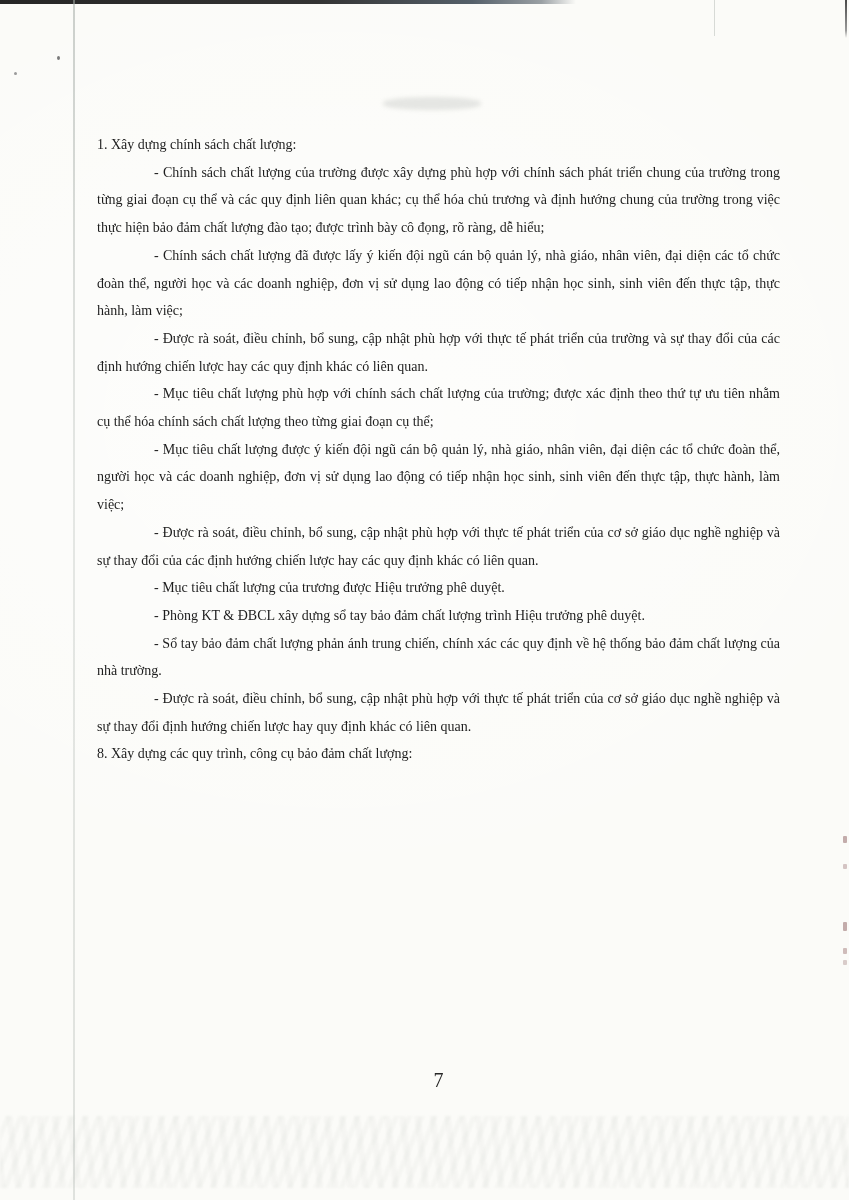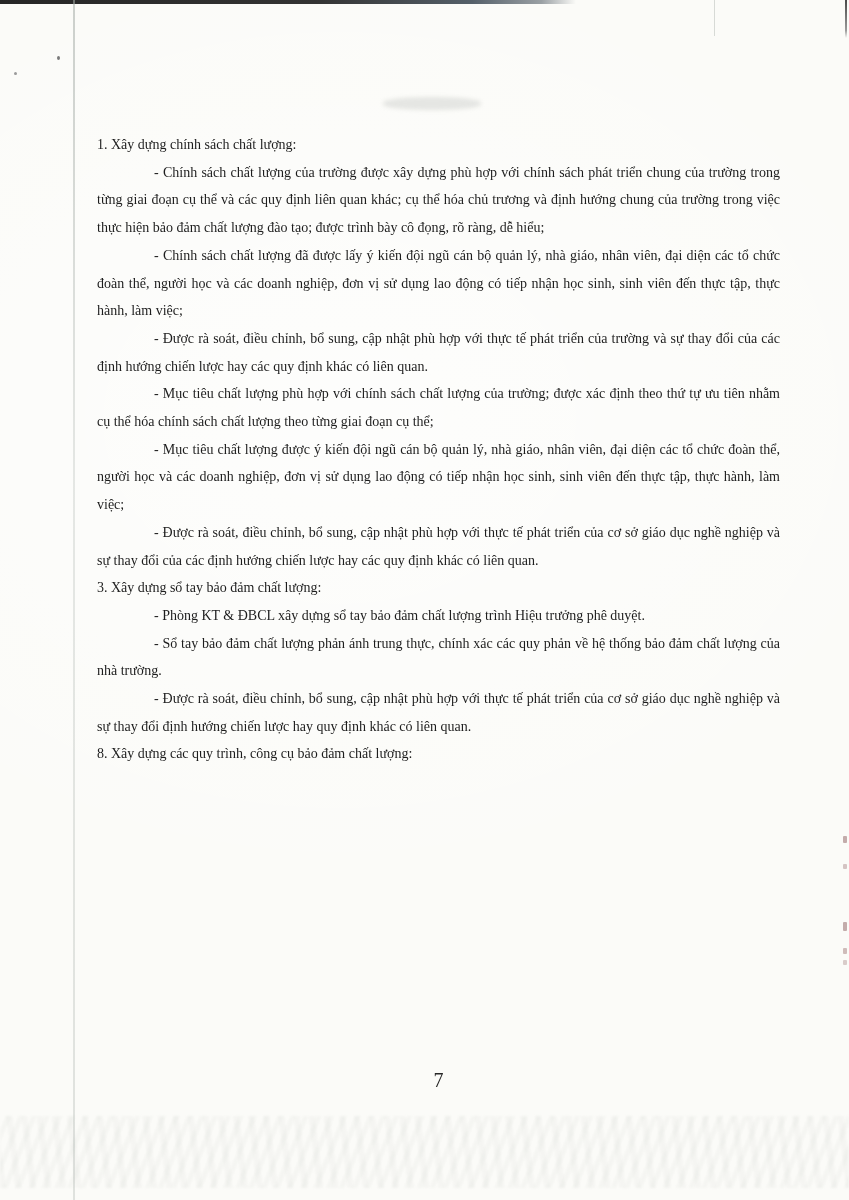--- a/index.html
+++ b/index.html
@@ -91,21 +91,21 @@
   <div class="bottom-noise"></div>
 
   <div class="text-block" id="text-block">
       <p class="heading">1. Xây dựng chính sách chất lượng:</p>
       <p class="dash">- Chính sách chất lượng của trường được xây dựng phù hợp với chính sách phát triển chung của trường trong từng giai đoạn cụ thể và các quy định liên quan khác; cụ thể hóa chủ trương và định hướng chung của trường trong việc thực hiện bảo đảm chất lượng đào tạo; được trình bày cô đọng, rõ ràng, dễ hiểu;</p>
       <p class="dash">- Chính sách chất lượng đã được lấy ý kiến đội ngũ cán bộ quản lý, nhà giáo, nhân viên, đại diện các tổ chức đoàn thể, người học và các doanh nghiệp, đơn vị sử dụng lao động có tiếp nhận học sinh, sinh viên đến thực tập, thực hành, làm việc;</p>
       <p class="dash">- Được rà soát, điều chỉnh, bổ sung, cập nhật phù hợp với thực tế phát triển của trường và sự thay đổi của các định hướng chiến lược hay các quy định khác có liên quan.</p>
       <p class="dash">- Mục tiêu chất lượng phù hợp với chính sách chất lượng của trường; được xác định theo thứ tự ưu tiên nhằm cụ thể hóa chính sách chất lượng theo từng giai đoạn cụ thể;</p>
       <p class="dash">- Mục tiêu chất lượng được ý kiến đội ngũ cán bộ quản lý, nhà giáo, nhân viên, đại diện các tổ chức đoàn thể, người học và các doanh nghiệp, đơn vị sử dụng lao động có tiếp nhận học sinh, sinh viên đến thực tập, thực hành, làm việc;</p>
       <p class="dash">- Được rà soát, điều chỉnh, bổ sung, cập nhật phù hợp với thực tế phát triển của cơ sở giáo dục nghề nghiệp và sự thay đổi của các định hướng chiến lược hay các quy định khác có liên quan.</p>
-      <p class="heading">3. Xây dựng sổ tay bảo đảm chất lượng:</p>
+      <p class="dash">- Mục tiêu chất lượng của trương được Hiệu trưởng phê duyệt.</p>
       <p class="dash">- Phòng KT &amp; ĐBCL xây dựng sổ tay bảo đảm chất lượng trình Hiệu trưởng phê duyệt.</p>
-      <p class="dash">- Sổ tay bảo đảm chất lượng phản ánh trung thực, chính xác các quy phản về hệ thống bảo đảm chất lượng của nhà trường.</p>
+      <p class="dash">- Sổ tay bảo đảm chất lượng phản ánh trung chiến, chính xác các quy định về hệ thống bảo đảm chất lượng của nhà trường.</p>
       <p class="dash">- Được rà soát, điều chỉnh, bổ sung, cập nhật phù hợp với thực tế phát triển của cơ sở giáo dục nghề nghiệp và sự thay đổi định hướng chiến lược hay quy định khác có liên quan.</p>
       <p class="heading">8. Xây dựng các quy trình, công cụ bảo đảm chất lượng:</p>
     </div>
 
   <div class="page-num">7</div>
 </div>
 
 </body></html>

